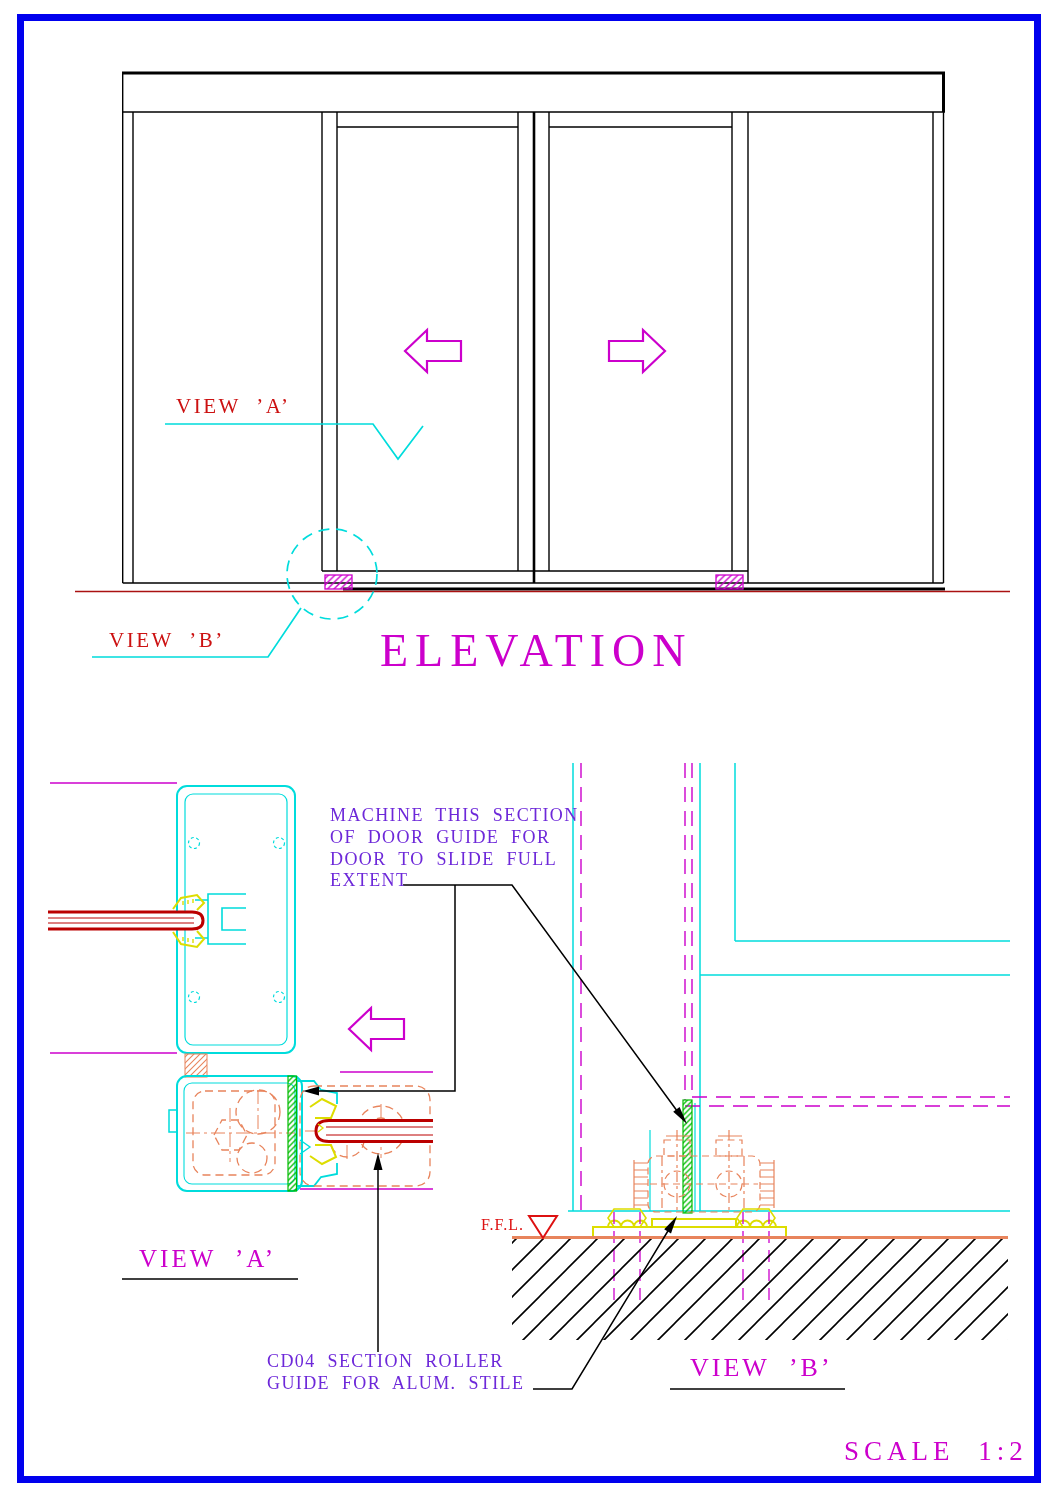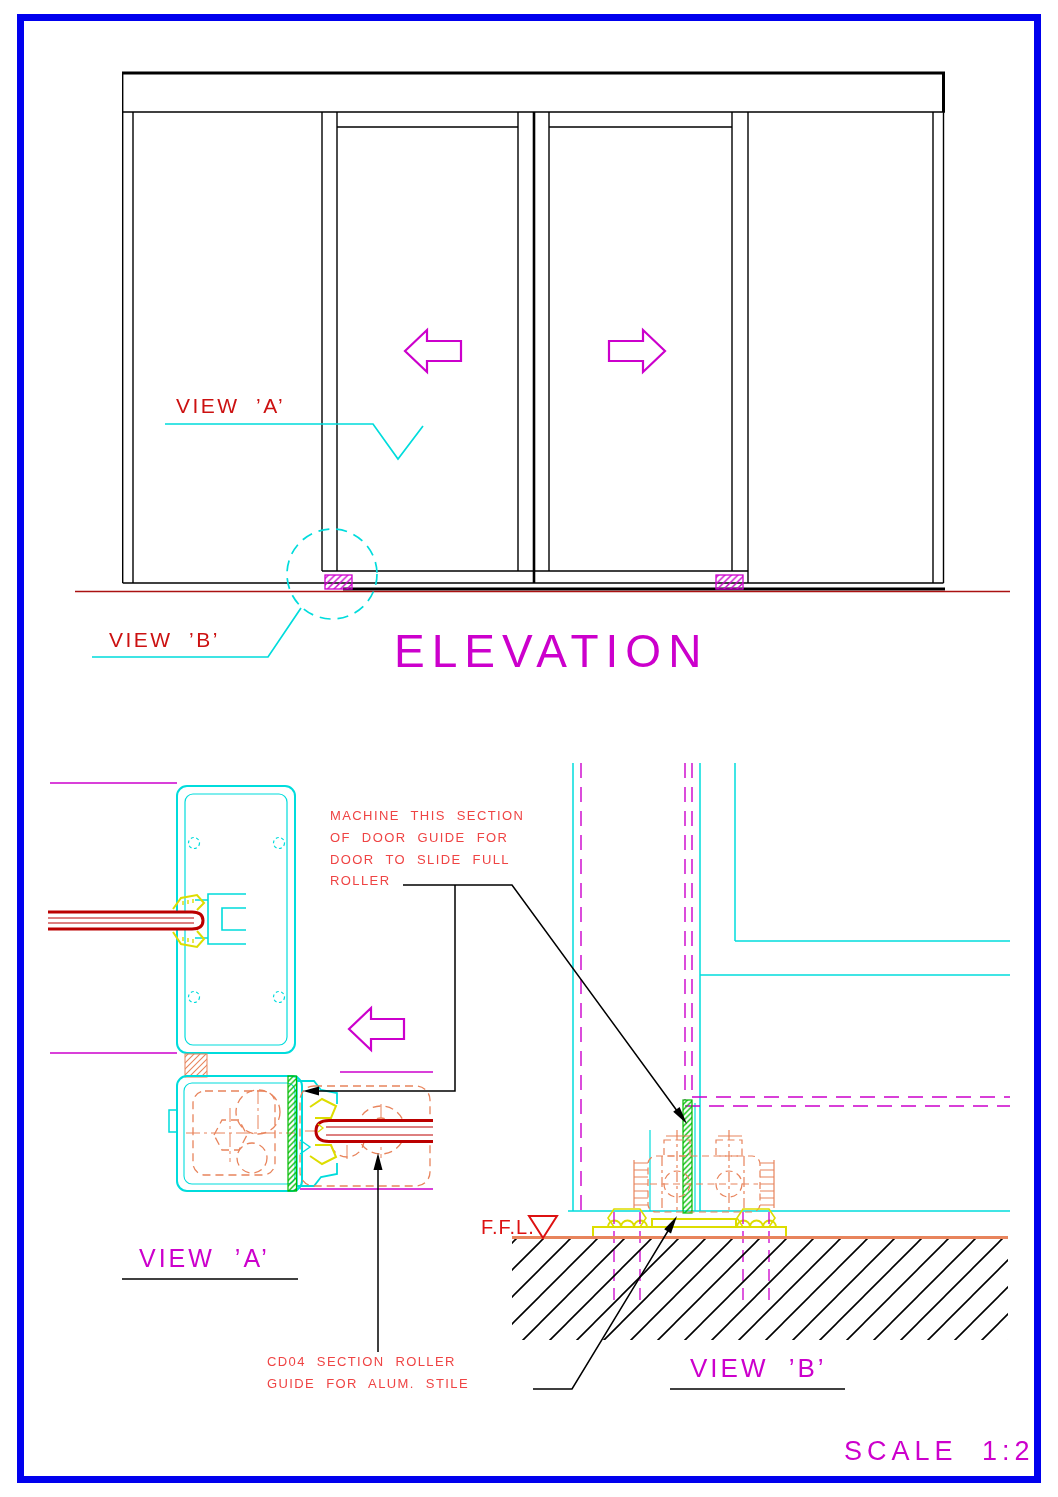--- a/index.html
+++ b/index.html
@@ -1,25 +1,25 @@
 <!DOCTYPE html>
 <html><head>
 <meta charset="utf-8">
 <style>
   html,body{margin:0;padding:0;background:#fff;}
   .canvas{position:relative;width:1058px;height:1497px;background:#fff;overflow:hidden;
-          font-family:Liberation Sans, sans-serif;}
+          font-family:Liberation Serif, serif;}
   .frame-border{position:absolute;left:17px;top:14px;width:1024px;height:1469px;
           border:7px solid #0000EE;box-sizing:border-box;z-index:1;}
   svg.linework{position:absolute;left:0;top:0;z-index:2;}
   .lbl{position:absolute;z-index:3;white-space:nowrap;line-height:1.18;}
   .red-callout{color:#CC1111;font-size:21px;letter-spacing:2.5px;word-spacing:8px;}
   .title-elevation{color:#CC00CC;font-size:46px;letter-spacing:7px;font-weight:400;}
-  .note-black{color:#ef4444;font-size:13px;letter-spacing:1.4px;word-spacing:6px;line-height:21.8px;}
-  .ffl{color:#DD1111;font-size:20px;letter-spacing:1px;}
+  .note-black{color:#6d28d9;font-size:18px;letter-spacing:1.4px;word-spacing:6px;line-height:21.8px;}
+  .ffl{color:#DD1111;font-size:16px;letter-spacing:1px;}
   .view-title{color:#CC00CC;letter-spacing:3px;word-spacing:10px;}
   .scale-label{color:#CC00CC;font-size:27px;letter-spacing:5px;word-spacing:12px;z-index:4;}
 </style>
 </head>
 <body>
 
 <div class="canvas">
 
   <div class="frame-border"></div>
 
@@ -203,27 +203,27 @@
       <polygon points="378,1153 373.5,1170 382.5,1170" fill="#000" stroke="none"></polygon>
       <polyline points="533,1389 572,1389 674,1221"></polyline>
       <polygon points="677,1216 671,1233.5 664.2,1229.3" fill="#000" stroke="none"></polygon>
       <line x1="122" y1="1279" x2="298" y2="1279" stroke-width="1.6"></line>
       <line x1="670" y1="1389" x2="845" y2="1389" stroke-width="1.6"></line>
     </g>
   </svg>
 
   <div class="lbl red-callout" style="left:176px;top:394px;">VIEW ’A’</div>
   <div class="lbl red-callout" style="left:109px;top:628px;">VIEW ’B’</div>
-  <div class="lbl title-elevation" style="left:394px;top:624px;">ELEVATION</div>
+  <div class="lbl title-elevation" style="left:380px;top:624px;">ELEVATION</div>
 
   <div class="lbl note-black" style="left:330px;top:805px;">
     <div>MACHINE THIS SECTION</div>
     <div>OF DOOR GUIDE FOR</div>
     <div>DOOR TO SLIDE FULL</div>
-    <div>ROLLER</div>
+    <div>EXTENT</div>
   </div>
 
   <div class="lbl ffl" style="left:481px;top:1216px;">F.F.L.</div>
 
   <div class="lbl view-title" style="left:139px;top:1244px;font-size:25px;">VIEW ’A’</div>
 
   <div class="lbl note-black" style="left:267px;top:1351px;">
     <div>CD04 SECTION ROLLER</div>
     <div>GUIDE FOR ALUM. STILE</div>
   </div>

